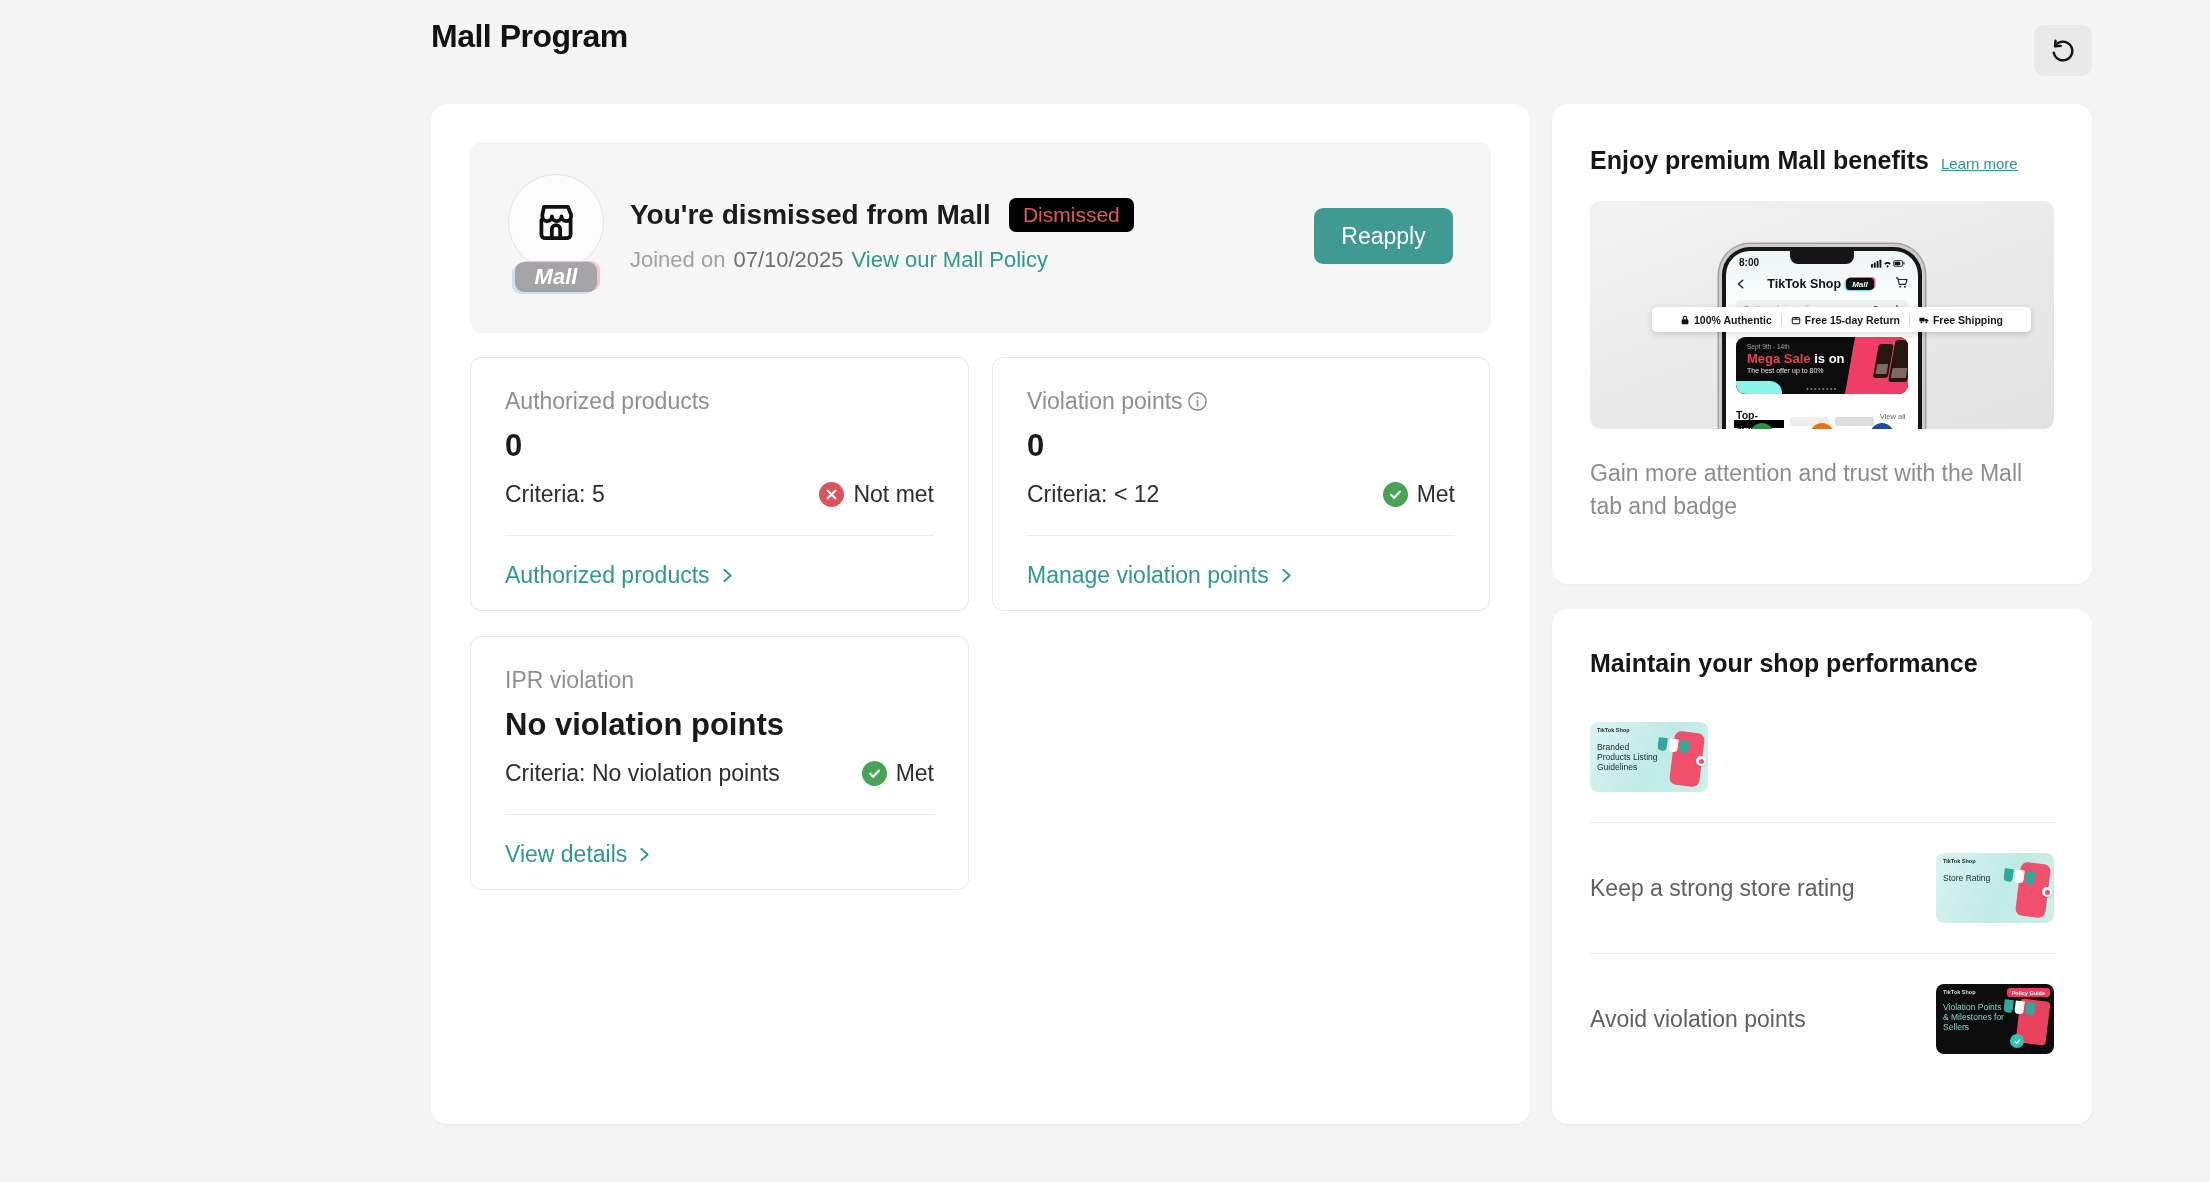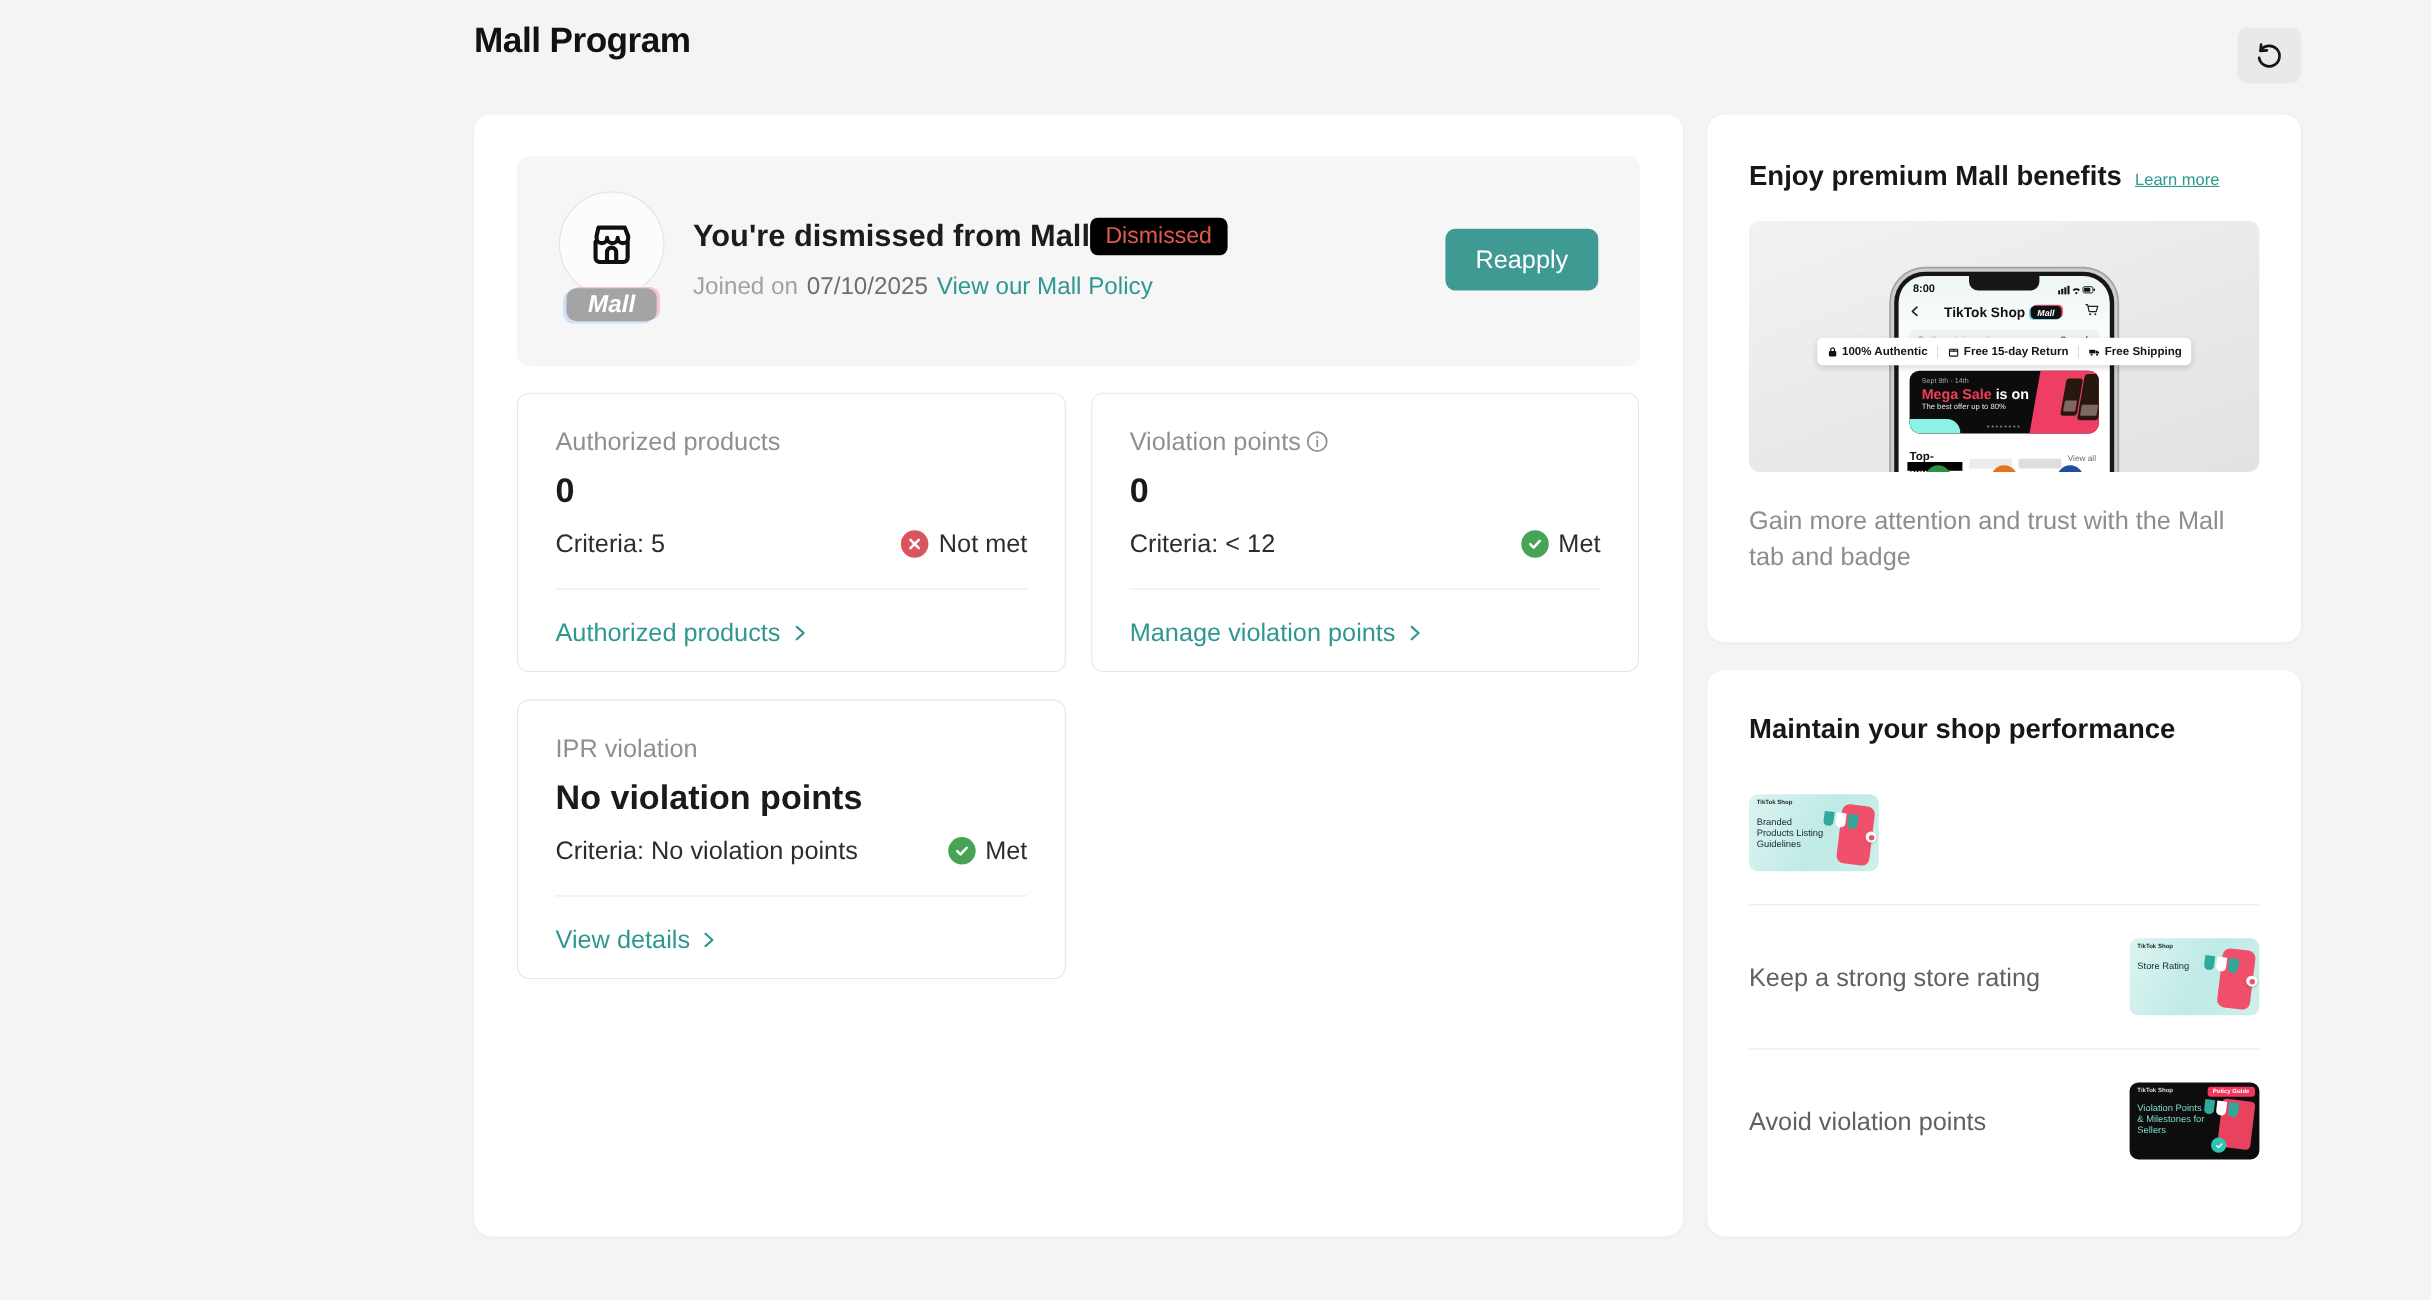--- a/index.html
+++ b/index.html
@@ -12,21 +12,21 @@
 
   
   .main-card{position:absolute;left:431px;top:104px;width:1099px;height:1020px;background:#ffffff;border-radius:16px;box-shadow:0 1px 3px rgba(0,0,0,.04);}
 
   .banner{position:absolute;left:39px;top:38px;width:1021px;height:191px;background:#f6f6f7;border-radius:12px;}
   .mall-logo{position:absolute;left:38px;top:32px;width:96px;text-align:center;}
   .mall-circle{width:96px;height:96px;border-radius:50%;background:#fcfcfc;border:1px solid #e3e3e4;box-sizing:border-box;display:flex;align-items:center;justify-content:center;}
   .mall-circle svg{width:50px;height:50px;}
   .mall-chip{position:relative;margin:-8px auto 0;width:82px;height:30px;line-height:30px;background:#a4a4a6;border-radius:9px;color:#fff;font-weight:800;font-style:italic;font-size:22px;box-shadow:-3px 2px 0 #cfe0f3,3px -1px 0 #f2c6cd;}
   .banner-text{position:absolute;left:160px;top:56px;}
-  .banner-title-row{display:flex;align-items:center;}
+  .banner-title-row{display:flex;align-items:center;gap:18px;}
   .banner-title{font-size:28px;font-weight:800;color:#1c1c1c;}
   .dismissed-badge{background:#000000;color:#de5a52;font-size:21px;font-weight:500;padding:5px 14px;border-radius:7px;}
   .joined-row{margin-top:15px;display:flex;align-items:baseline;gap:8px;font-size:22px;}
   .joined-prefix{color:#a2a2a4;}
   .joined-date{color:#6e6e70;font-weight:500;}
   .teal-link{color:#2e978e;text-decoration:none;cursor:pointer;}
   .reapply{position:absolute;right:38px;top:66px;width:139px;height:56px;border:none;border-radius:9px;background:#3f9a93;color:#fff;font-size:23px;font-weight:500;cursor:pointer;font-family:"Liberation Sans",sans-serif;}
 
   
   .metric-card{position:absolute;width:499px;height:254px;background:#fff;border:1px solid #e7e7e8;border-radius:11px;box-sizing:border-box;padding:30px 34px;}
@@ -65,21 +65,21 @@
   .p-status svg{width:34px;height:10px;}
   .p-nav{display:flex;align-items:center;padding:7px 10px 0;}
   .p-back svg{width:10px;height:10px;color:#222;}
   .p-nav-center{flex:1;display:flex;align-items:center;justify-content:center;gap:5px;}
   .p-app{font-size:12.5px;font-weight:800;color:#111;}
   .p-mall-chip{background:#101010;color:#fff;font-size:8px;font-weight:800;font-style:italic;padding:1.5px 6px;border-radius:4px;box-shadow:-1.5px 1px 0 #7fd4ee,1.5px -1px 0 #ef5a76;}
   .p-cart svg{width:13px;height:13px;color:#222;}
   .p-search{margin:7px 10px 0;height:17px;background:#f1f1f1;border-radius:4px;display:flex;align-items:center;padding:0 7px;font-size:8.5px;color:#bcbcbc;gap:4px;}
   .p-search svg{width:8px;height:8px;color:#9d9d9d;}
   .p-search-btn{margin-left:auto;color:#3c3c3c;font-weight:700;}
-  .feature-pill{position:absolute;left:62px;top:106px;width:340px;height:25px;background:#fff;border-radius:5px;box-shadow:0 2px 6px rgba(0,0,0,.16);display:flex;align-items:center;justify-content:center;gap:9px;font-size:10.5px;font-weight:700;color:#151515;z-index:6;}
+  .feature-pill{position:absolute;left:62px;top:106px;width:379px;height:25px;background:#fff;border-radius:5px;box-shadow:0 2px 6px rgba(0,0,0,.16);display:flex;align-items:center;justify-content:center;gap:9px;font-size:10.5px;font-weight:700;color:#151515;z-index:6;}
   .fp-group{display:flex;align-items:center;gap:4px;white-space:nowrap;}
   .fp-group svg{width:10px;height:10px;}
   .fp-div{width:1px;height:12px;background:#dadada;}
   .sale-banner{position:absolute;left:10px;right:10px;top:86px;height:57px;background:#0c0c0c;border-radius:9px;overflow:hidden;}
   .sale-pink{position:absolute;right:-16px;top:-5px;bottom:-5px;width:74px;background:#ee3e63;transform:skewX(-10deg);}
   .bottle{position:absolute;background:#27170f;border-radius:3px;}
   .bottle.b1{right:34px;top:12px;width:15px;height:34px;}
   .bottle.b2{right:14px;top:8px;width:19px;height:42px;}
   .bottle i{position:absolute;left:2px;right:2px;bottom:4px;height:10px;background:#caa;opacity:.55;border-radius:1px;}
   .sale-teal{position:absolute;left:0;bottom:0;width:46px;height:13px;background:#8af2e6;border-radius:0 12px 0 9px;}

